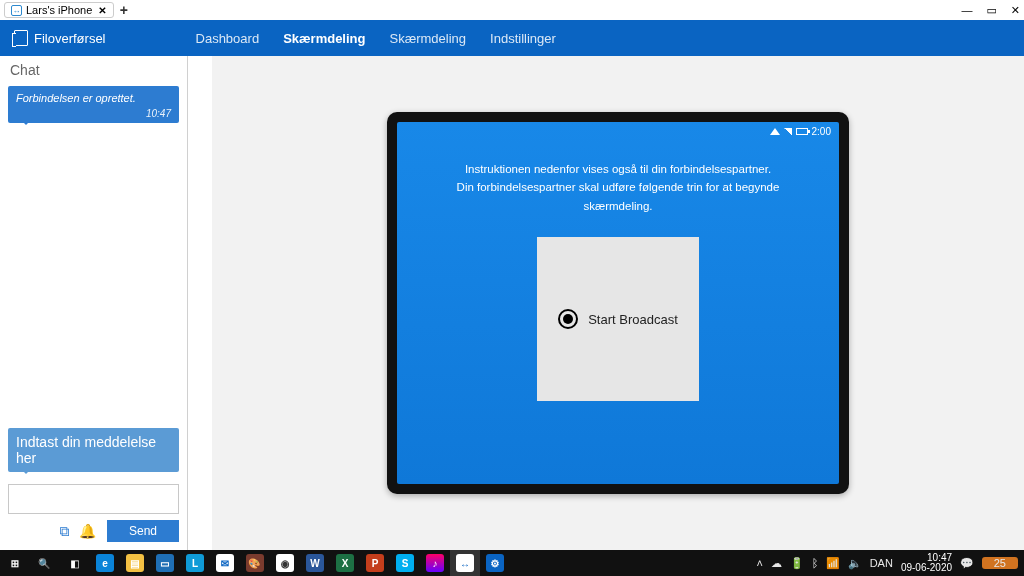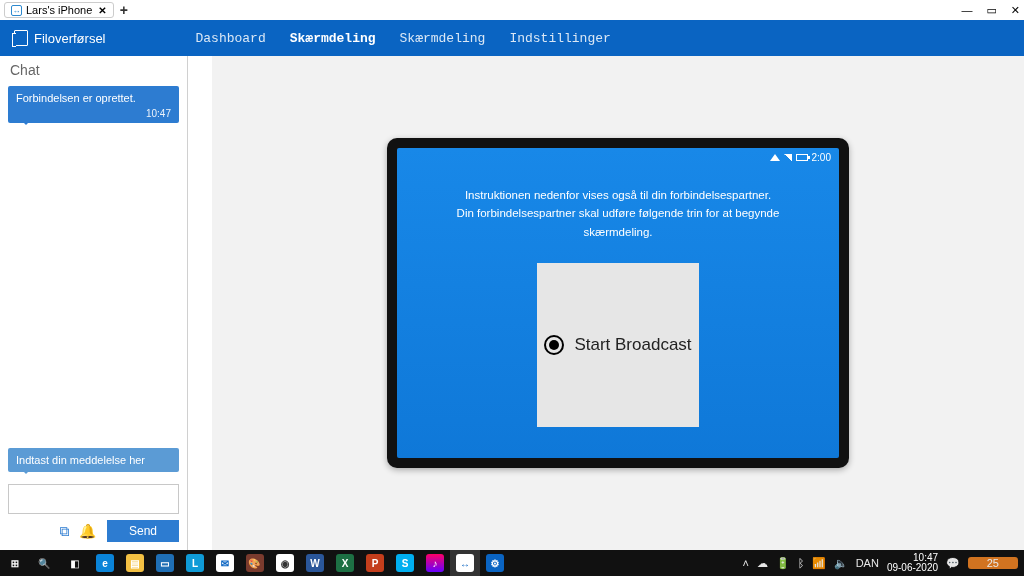--- a/index.html
+++ b/index.html
@@ -12,53 +12,53 @@
   .newtab { margin-left:6px; font-size:14px; font-weight:bold; cursor:pointer; color:#333;}
   .window-controls { position:absolute; right:4px; top:0; display:flex; gap:14px; font-size:11px; align-items:center; height:20px;}
   .window-controls span { cursor:pointer; }
 
   
   .toolbar { height:36px; background:#0a64c2; color:#fff; display:flex; align-items:center; padding-left:14px; }
   .tool-left { display:flex; align-items:center; font-size:13px; }
   .tool-icon { width:14px; height:16px; border:1.5px solid #fff; border-radius:1px; margin-right:6px; position:relative;}
   .tool-icon::after{content:""; position:absolute; left:-3px; top:2px; width:3px; height:12px; background:#0a64c2; border:1.5px solid #fff; border-right:none;}
   .nav { margin-left:90px; display:flex; gap:24px; font-size:13px;}
-  .nav span { opacity:.85; cursor:pointer;font-family:Liberation Mono, monospace; }
+  .nav span { opacity:.85; cursor:pointer; }
   .nav span.active { opacity:1; font-weight:600; }
 
   
   .main { position:absolute; top:56px; bottom:26px; left:0; right:0; display:flex;gap:24px; }
   .chat { width:188px; border-right:1px solid #d0d0d0; display:flex; flex-direction:column; background:#fff; position:relative;}
   .chat-title { padding:6px 10px 4px 10px; font-size:14px; color:#666; }
-  .bubble { margin:4px 8px 0 8px; background:#2d7cd1; color:#fff; font-size:11px; padding:6px 8px 4px 8px; border-radius:2px; position:relative;}
+  .bubble { margin:4px 8px 0 8px; background:#2d7cd1; color:#fff; font-size:11px; padding:6px 8px 4px 8px; border-radius:2px; position:relative;font-style:italic;}
   .bubble .time { display:block; text-align:right; font-size:10px; opacity:.9; margin-top:4px;}
   .bubble::after { content:""; position:absolute; left:12px; bottom:-8px; border:6px solid transparent; border-top-color:#2d7cd1;}
   .chat-bottom { margin-top:auto; padding:6px 8px 8px 8px; }
-  .hint { background:#5b9bd5; color:#fff; font-size:11px; padding:6px 8px; border-radius:2px; position:relative; margin-bottom:12px;}
+  .hint { background:#5b9bd5; color:#fff; font-size:14px; padding:6px 8px; border-radius:2px; position:relative; margin-bottom:12px;}
   .hint::after{ content:""; position:absolute; left:12px; bottom:-8px; border:6px solid transparent; border-top-color:#5b9bd5;}
   .chat-input { width:100%; height:30px; border:1px solid #c8c8c8; padding:4px 6px; font-size:12px; margin-bottom:6px;}
   .chat-actions { display:flex; align-items:center; justify-content:flex-end; gap:10px;}
   .mini-icon { color:#2d7cd1; font-size:14px; cursor:pointer;}
   .send-btn { background:#2d7cd1; color:#fff; border:none; font-size:12px; padding:4px 22px; cursor:pointer;}
 
   .content { flex:1; background:#f2f2f2; position:relative; display:flex; align-items:center; justify-content:center;}
   
-  .tablet { width:462px; height:330px; background:#111; border-radius:10px; padding:10px; box-shadow:0 2px 6px rgba(0,0,0,.3); display:flex;}
+  .tablet { width:462px; height:382px; background:#111; border-radius:10px; padding:10px; box-shadow:0 2px 6px rgba(0,0,0,.3); display:flex;}
   .screen { flex:1; background:linear-gradient(#1888e8,#0f78d8); border-radius:2px; position:relative; color:#fff; font-size:12px; text-align:center; padding-top:38px;}
   .statusbar { position:absolute; top:4px; right:8px; font-size:10px; display:flex; align-items:center; gap:4px;}
   .sb-icon { display:inline-block; }
   .wifi { width:0;height:0;border-left:5px solid transparent;border-right:5px solid transparent;border-bottom:7px solid #fff;}
   .sig { width:8px;height:7px;background:linear-gradient(to top right, transparent 49%, #fff 50%);}
   .batt { width:12px;height:7px;border:1px solid #fff; position:relative;}
   .batt::after{content:"";position:absolute;right:-3px;top:1px;width:2px;height:3px;background:#fff;}
   .instr { line-height:1.6; padding:0 26px; font-size:11.5px;}
   .card { background:#e6e6e6; width:162px; height:164px; margin:22px auto 0 auto; display:flex; align-items:center; justify-content:center; gap:10px; color:#222;}
   .rec-outer{ width:20px;height:20px;border:2px solid #000;border-radius:50%; display:flex;align-items:center;justify-content:center;}
   .rec-inner{ width:10px;height:10px;background:#000;border-radius:50%;}
-  .card span{ font-size:17px;}
+  .card span{ font-size:13px;}
 
   
   .taskbar { position:absolute; bottom:0; left:0; right:0; height:26px; background:#111; display:flex; align-items:center; color:#fff; font-size:10px;}
   .tb-left { display:flex; align-items:center; height:100%;}
   .tb-item { width:30px; height:26px; display:flex; align-items:center; justify-content:center; cursor:pointer;}
   .tb-right { margin-left:auto; display:flex; align-items:center; gap:8px; padding-right:6px;}
   .clock { text-align:right; line-height:1;}
   .clock div{ font-size:10px;}
   .tray-icon { font-size:11px; opacity:.9; cursor:pointer;}
 
@@ -194,15 +194,15 @@
     <span class="tray-icon">🔋</span>
     <span class="tray-icon">ᛒ</span>
     <span class="tray-icon">📶</span>
     <span class="tray-icon">🔈</span>
     <span class="tray-icon">DAN</span>
     <div class="clock">
       <div>10:47</div>
       <div>09-06-2020</div>
     </div>
     <span class="tray-icon">💬</span>
-    <span class="tray-icon" style="background:#e67e22;border-radius:3px;padding:0 19px">25</span>
+    <span class="tray-icon" style="background:#e67e22;border-radius:3px;padding:0 12px">25</span>
   </div>
 </div>
 
 </body></html>

